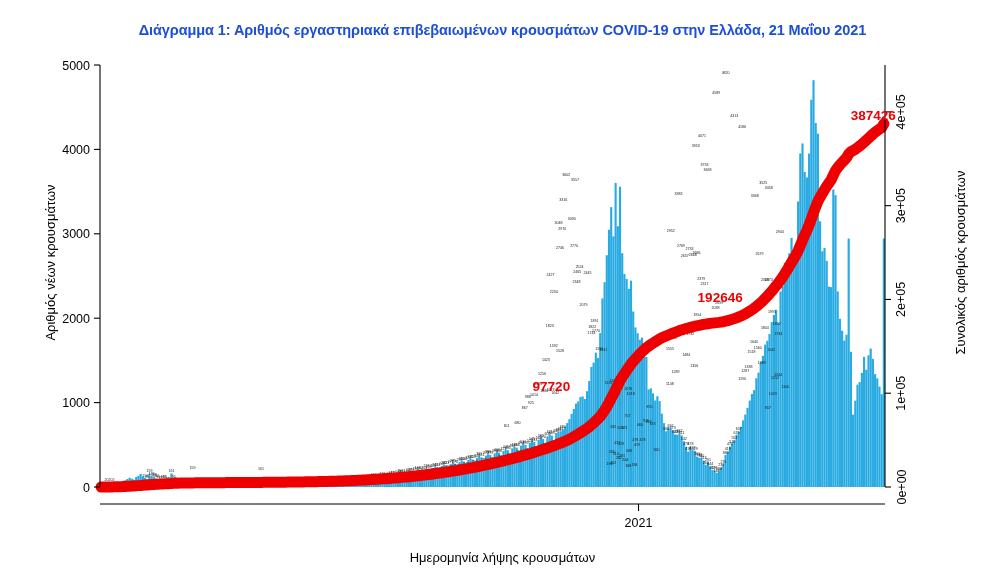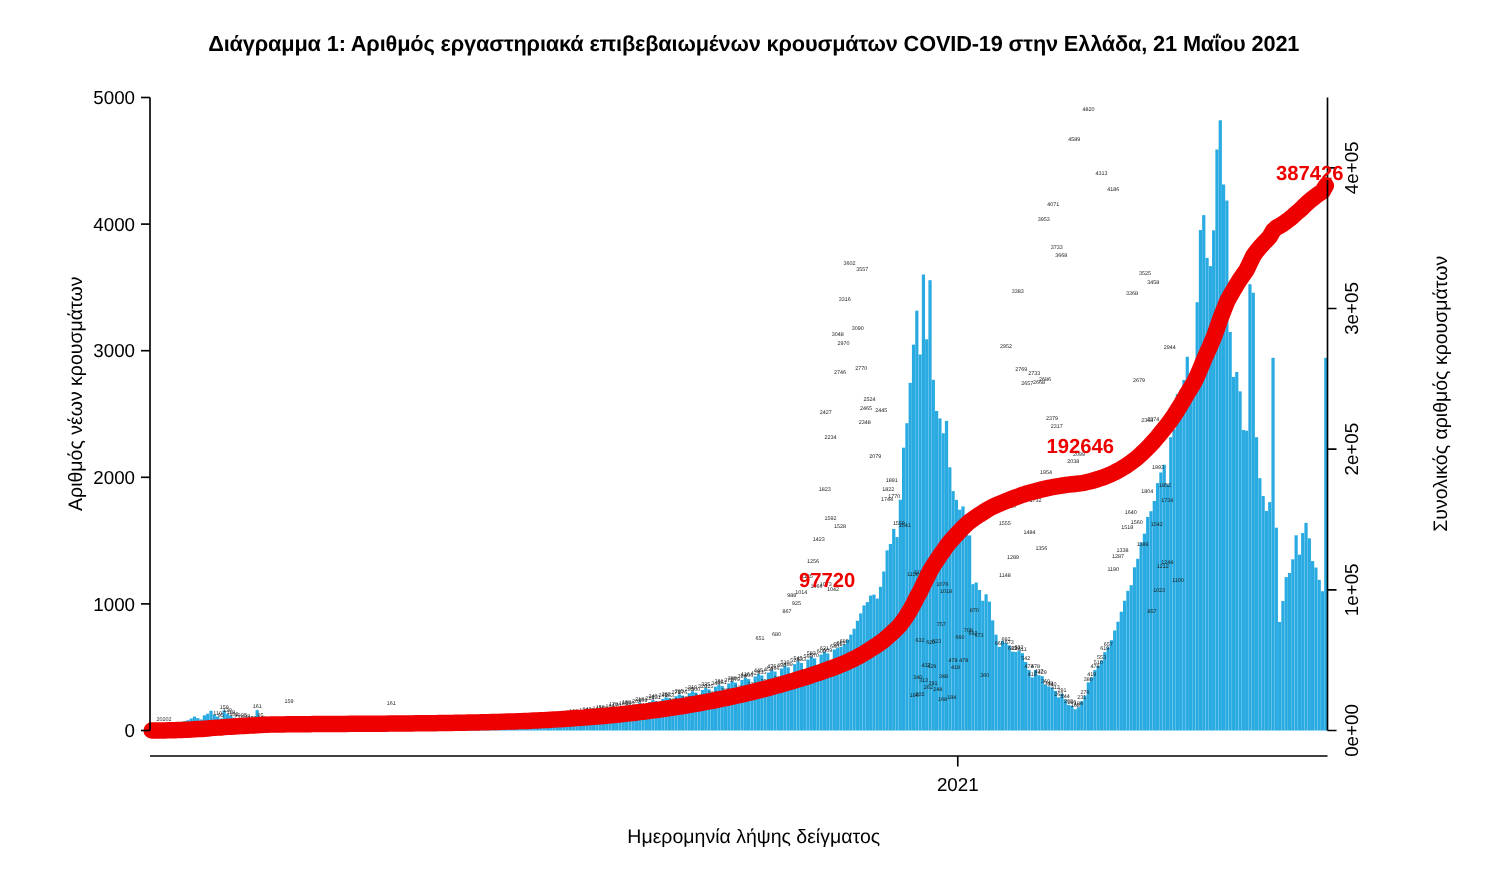--- a/index.html
+++ b/index.html
@@ -22,21 +22,21 @@
     height: 584px;
   }
   .chart-title {
     position: absolute;
     left: 0; top: 22px;
     width: 1005px;
     text-align: center;
     font-size: 14.5px;
     font-weight: bold;
     letter-spacing: -0.1px;
-    color: #000000;
+    color: #1d4ed8;
   }
   #plot-svg {
     position: absolute;
     left: 0; top: 0;
   }
   .axis-title {
     position: absolute;
     font-size: 13px;
     color: #000;
   }
@@ -827,15 +827,15 @@
       </g>
     <g id="annot-group">
         <text x="551.375" y="391.36035555555554" text-anchor="middle" class="annot">97720</text>
         <text x="720.15" y="302.3408622222222" text-anchor="middle" class="annot">192646</text>
         <text x="873.225" y="119.6805066666667" text-anchor="middle" class="annot">387426</text>
       </g>
   </svg>
 
   <div class="axis-title" id="ylabel-left">Αριθμός νέων κρουσμάτων</div>
   <div class="axis-title" id="ylabel-right">Συνολικός αριθμός κρουσμάτων</div>
-  <div class="axis-title" id="xlabel">Ημερομηνία λήψης δείγματος</div>
+  <div class="axis-title" id="xlabel">Ημερομηνία λήψης κρουσμάτων</div>
 
 </div>
 
 </body></html>

